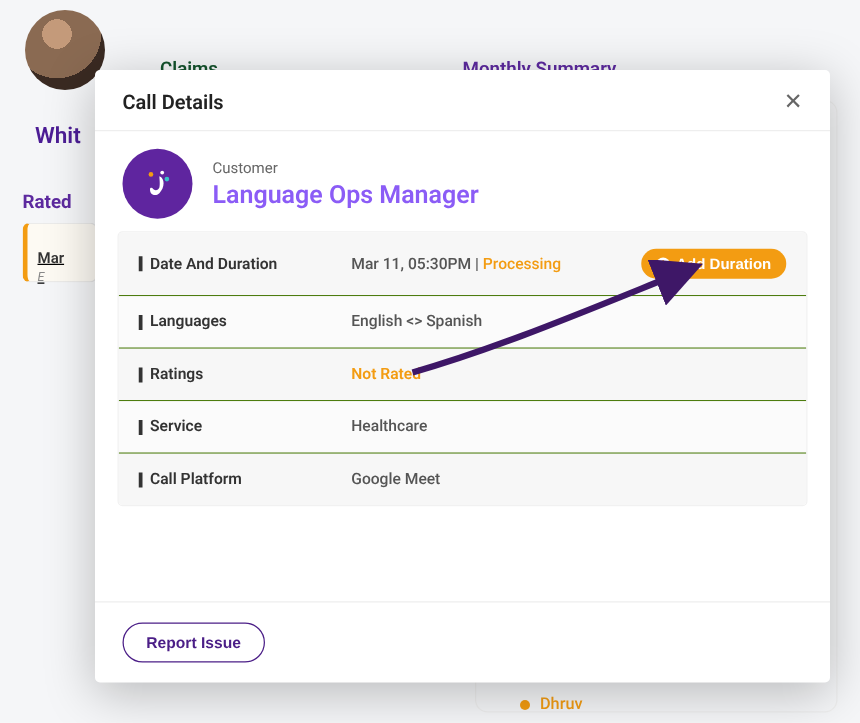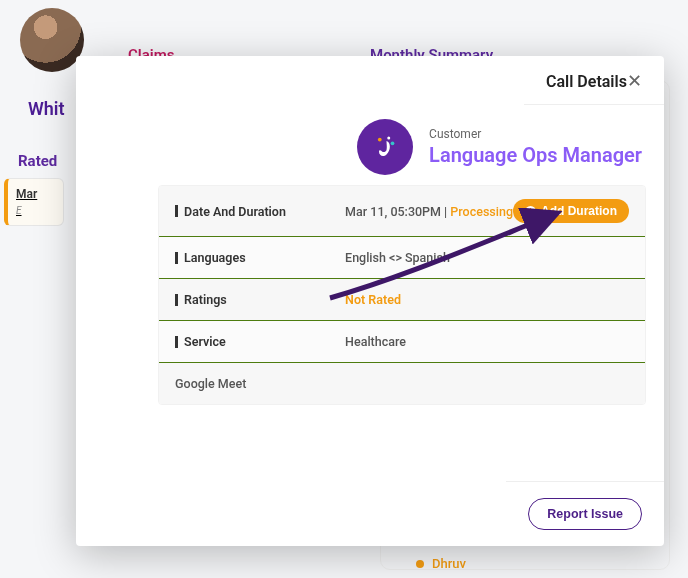--- a/index.html
+++ b/index.html
@@ -7,46 +7,46 @@
   .bg {
     position: absolute; inset: 0; background: #f5f6f8;
   }
   .avatar-circle {
     position: absolute; left: 20px; top: 8px;
     width: 64px; height: 64px; border-radius: 50%;
     background: radial-gradient(circle at 40% 30%, #c49a7a 0 20%, #8a6a52 20% 60%, #3a2a22 60% 100%);
     overflow: hidden;
   }
   .bg-name { position: absolute; left: 28px; top: 98px; font-weight: 600; font-size: 18px; color: #4c1d95; }
-  .bg-claims { position: absolute; left: 128px; top: 46px; font-weight: 600; font-size: 15px; color: #be185d; }
+  .bg-claims { position: absolute; left: 128px; top: 46px; font-weight: 600; font-size: 15px; color: #14532d; }
   .bg-sched { position: absolute; left: 18px; top: 152px; font-weight: 700; font-size: 15px; color: #5d2a9f; }
   .bg-monthly { position: absolute; left: 370px; top: 46px; font-weight: 600; font-size: 15px; color: #5d2a9f; }
   .bg-card {
-    position: absolute; left: 4px; top: 178px; width: 60px; height: 48px;
+    position: absolute; left: 18px; top: 178px; width: 60px; height: 48px;
     border: 1px solid #e6e6e6; border-left: 4px solid #f39c12; border-radius: 6px;
-    background: #fdfaf3; padding: 8px 8px; text-decoration: underline;
+    background: #fdfaf3; padding: 20px 8px; text-decoration: underline;
   }
   .bg-card .t1 { font-size: 12px; font-weight: 600; color: #333; }
   .bg-card .t2 { font-size: 10px; font-style: italic; color: #888; margin-top: 4px; }
   .bg-dhruv { position: absolute; left: 432px; top: 556px; font-size: 13px; color: #f39c12; font-weight: 500; }
   .bg-dhruv-dot { position: absolute; left: 416px; top: 560px; width: 8px; height: 8px; border-radius: 50%; background: #f39c12; }
   .bg-panel-line { position: absolute; left: 380px; top: 80px; width: 290px; height: 490px; border: 1px solid #eee; border-radius: 10px; }
 
   .overlay {
     position: absolute; inset: 0;
     background: rgba(0,0,0,0);
   }
   .modal {
     position: absolute;
     left: 76px; top: 56px;
     width: 588px; height: 490px;
     background: #ffffff;
     border-radius: 4px;
     box-shadow: 0 8px 40px rgba(0,0,0,0.25);
-    display: flex; flex-direction: column; align-items: flex-end;
+    display: flex; flex-direction: column;
   }
   .modal-header {
     display: flex; align-items: center; justify-content: space-between;
     padding: 14px 22px 12px 22px;
     border-bottom: 1px solid #eee;
   }
   .modal-title { font-size: 16px; font-weight: 600; color: #222; }
   .close-btn { font-size: 18px; color: #666; cursor: pointer; background: none; border: none; }
 
   .customer-row {
@@ -195,20 +195,24 @@
 
       <div class="row">
         <div class="key">
           <span class="bar"></span>
           <span>Service</span>
         </div>
         <div class="val">Healthcare</div>
       </div>
 
       <div class="row">
+        <div class="key">
+          <span class="bar"></span>
+          <span>Call Platform</span>
+        </div>
         <div class="val">Google Meet</div>
       </div>
 
     </div>
 
     <div class="modal-footer">
       <button class="report-btn">Report Issue</button>
     </div>
   </div>
 </div>

